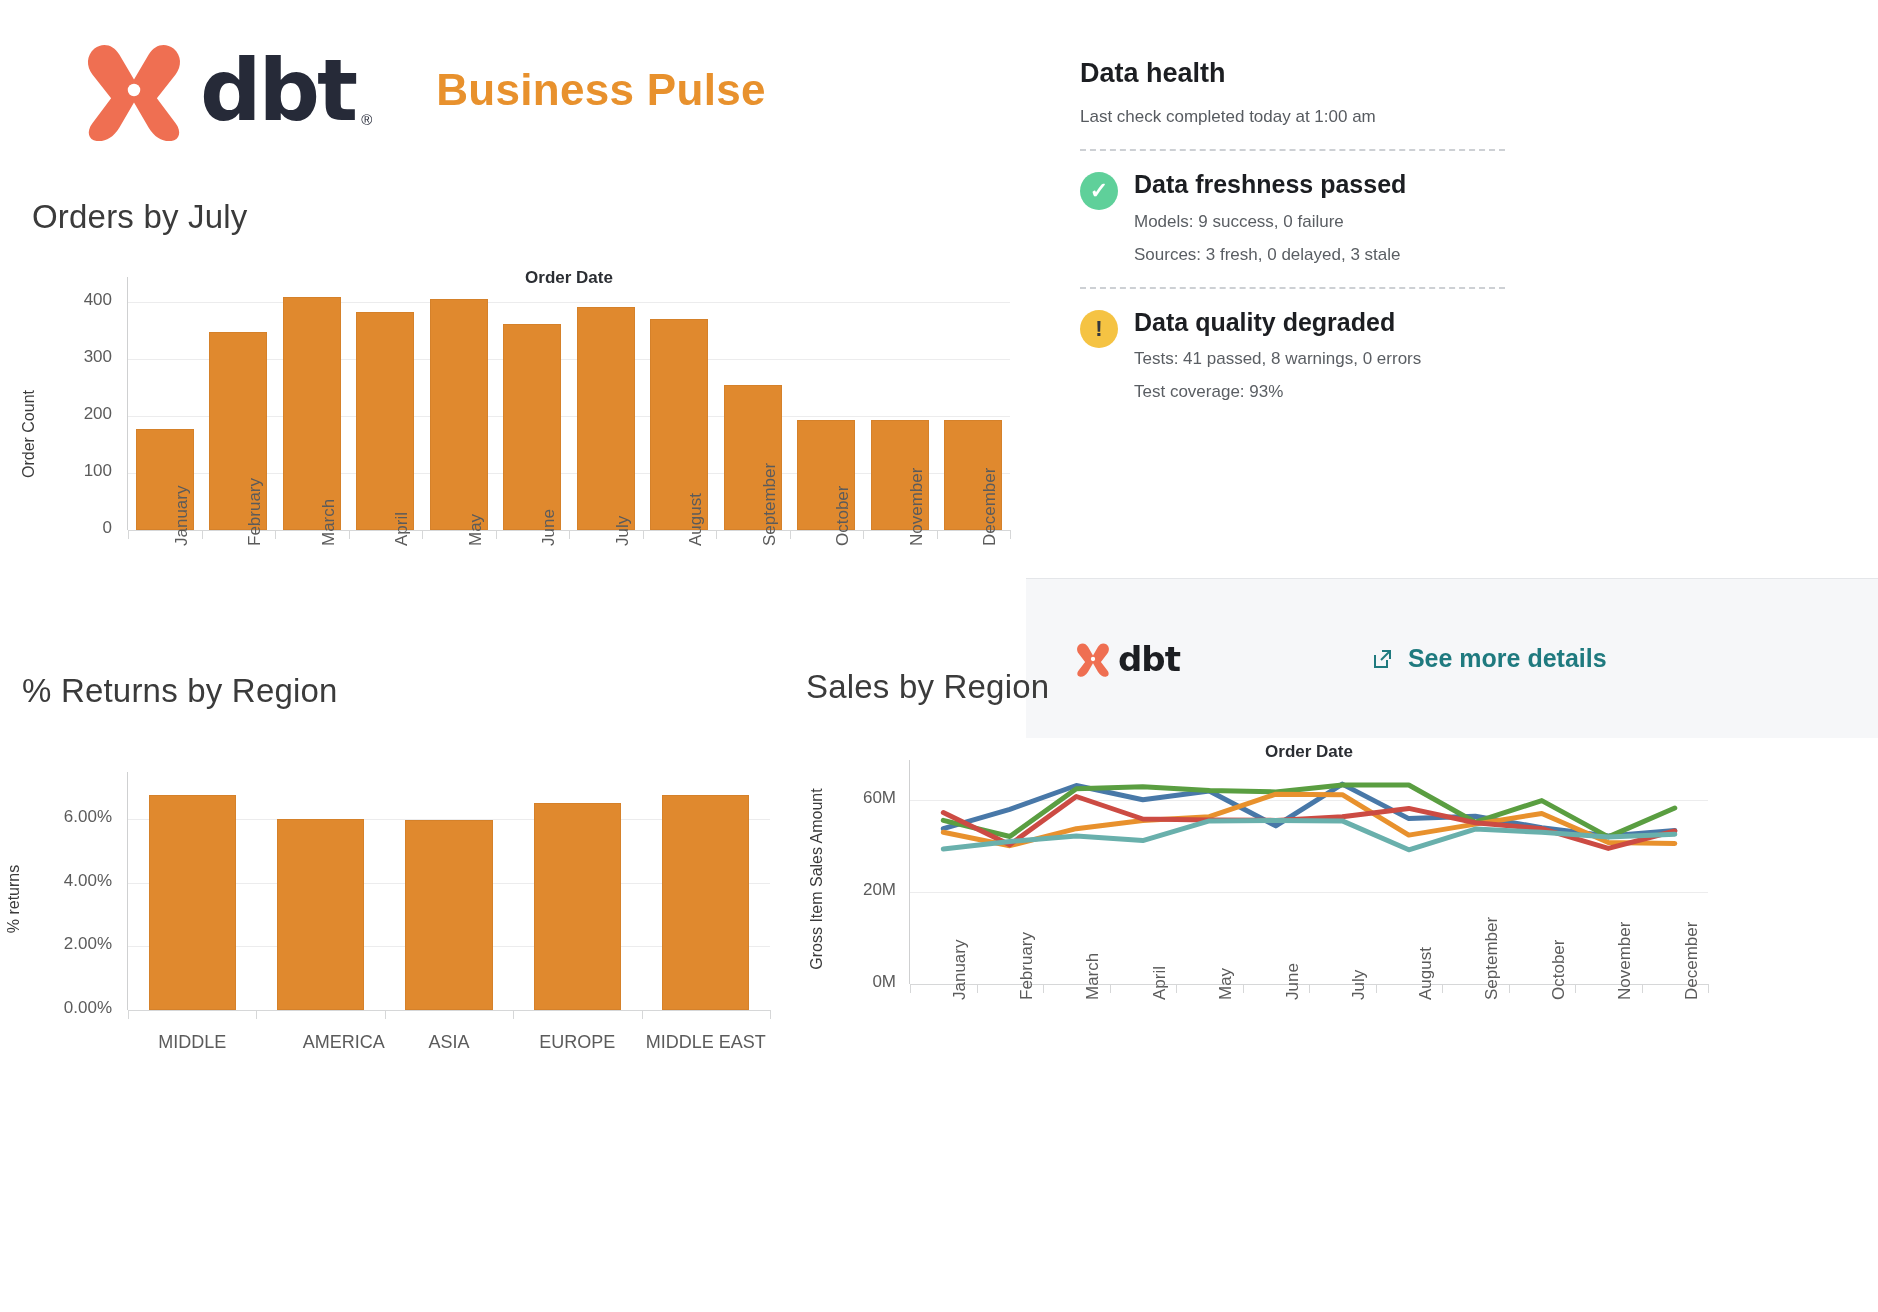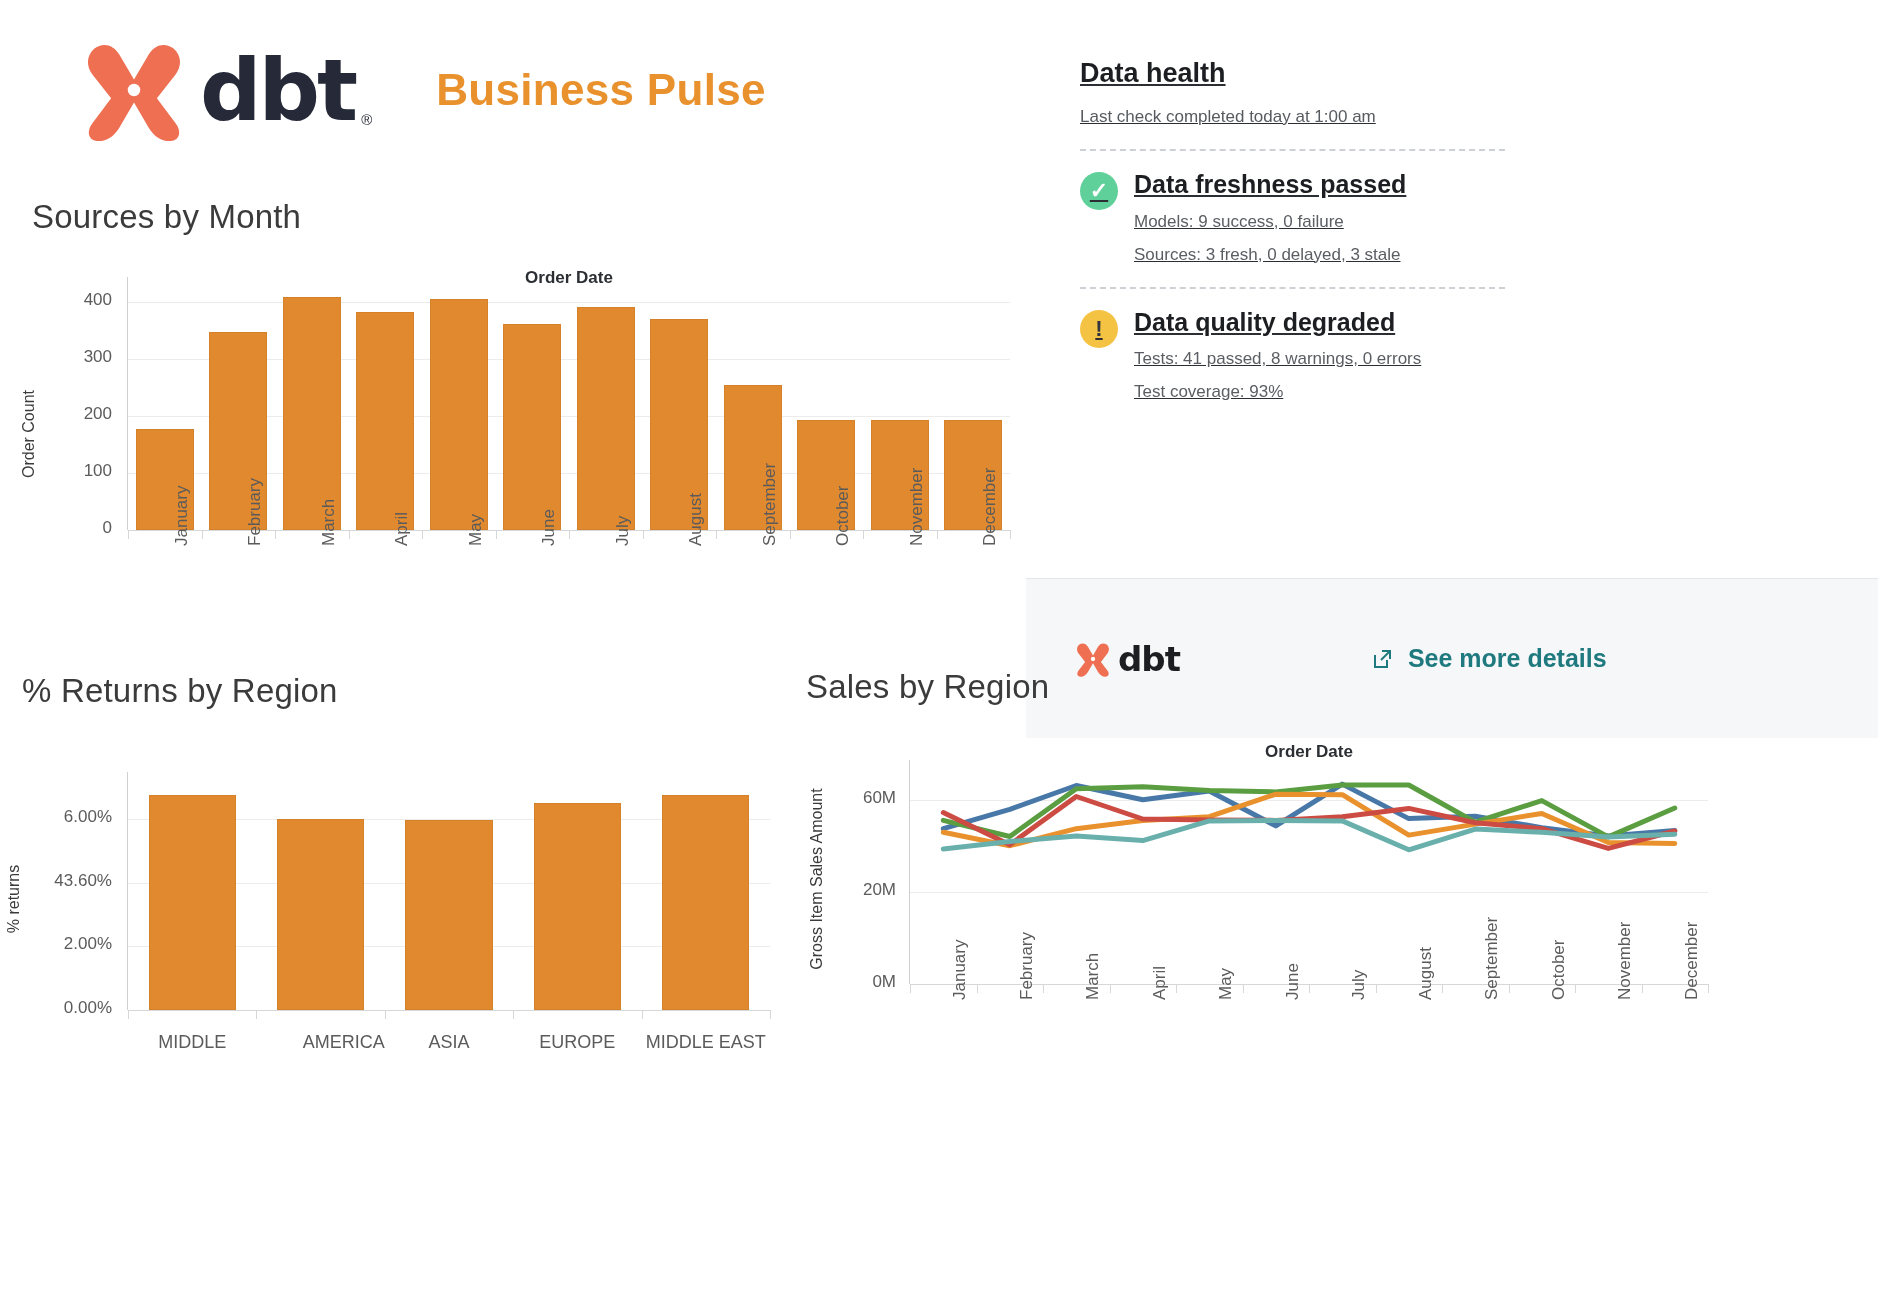--- a/index.html
+++ b/index.html
@@ -37,21 +37,21 @@
   .xtick { position: absolute; width: 1px; background: #d6d7d8; }
   .rot-label { position: absolute; font-size: 17px; color: #5b5b5b; white-space: nowrap;
                transform-origin: left top; transform: rotate(-90deg); }
   .flat-label { position: absolute; font-size: 18px; color: #5b5b5b; text-align: center; white-space: nowrap; }
 
   
   #orders-panel { position: absolute; left: 0; top: 250px; width: 1020px; height: 400px; }
   #orders-plot  { position: absolute; left: 128px; top: 35px; width: 882px; height: 470px; }
 
   
-  #health { position: absolute; left: 1080px; top: 58px; width: 520px; text-decoration: underline; }
+  #health { position: absolute; left: 1080px; top: 58px; width: 520px; }
   #health-title { font-size: 27px; font-weight: bold; color: #1c1e22; }
   #health-sub { margin-top: 18px; font-size: 17px; color: #575b60; }
   .dash-sep { margin: 22px 0 20px 0; border-top: 2px dashed #cdd0d4; width: 425px; }
   .hrow { display: flex; align-items: flex-start; gap: 16px; }
   .status-icon { width: 38px; height: 38px; border-radius: 50%; flex: 0 0 38px;
                  display: flex; align-items: center; justify-content: center;
                  font-size: 22px; font-weight: bold; color: #ffffff; margin-top: 1px; }
   .icon-pass { background: #5fd09a; }
   .icon-warn { background: #f5c343; color: #33373d; }
   .hbody { flex: 1; }
@@ -87,21 +87,21 @@
                  C96 90, 94 98, 86 99 C78 100, 70 96, 64 86 L50 62 L36 86 C30 96, 22 100, 14 99
                  C6 98, 4 90, 10 82 L28 58 L10 35 C4 27, 4 17, 12 10 Z" fill="#ef6f52"></path>
         <circle cx="50" cy="50" r="6" fill="#ffffff"></circle>
       </svg>
       <span class="dbt-word">dbt</span>
       <span class="dbt-reg">®</span>
     </div>
     <div id="app-title">Business Pulse</div>
   </div>
 
-  <div class="section-title" id="t-orders">Sources by Month</div>
+  <div class="section-title" id="t-orders">Orders by July</div>
 
   <div id="orders-panel">
     <div class="chart-caption" id="orders-caption" style="left: 128px; top: 18px; width: 882px;">Order Date</div>
     <div class="axis-title-y" id="orders-ylabel" style="left: -15px; top: 175px;">Order Count</div>
     <div id="orders-plot">
         <div class="gridline" style="left: 0px; top: 245px; width: 882px; background: rgb(214, 215, 216);"></div>
         <div class="tick-label" style="left: -78px; top: 233px; width: 62px;">0</div>
         <div class="gridline" style="left: 0px; top: 188.023px; width: 882px;"></div>
         <div class="tick-label" style="left: -78px; top: 176.023px; width: 62px;">100</div>
         <div class="gridline" style="left: 0px; top: 131.047px; width: 882px;"></div>
@@ -201,21 +201,21 @@
   <div class="section-title" id="t-returns">% Returns by Region</div>
 
   <div id="returns-panel">
     <div class="axis-title-y" id="returns-ylabel" style="left: -20px; top: 170px;">% returns</div>
     <div id="returns-plot">
         <div class="gridline" style="left: 0px; top: 232px; width: 642px; background: rgb(214, 215, 216);"></div>
         <div class="tick-label" style="left: -100px; top: 220px; width: 84px;">0.00%</div>
         <div class="gridline" style="left: 0px; top: 168.438px; width: 642px;"></div>
         <div class="tick-label" style="left: -100px; top: 156.438px; width: 84px;">2.00%</div>
         <div class="gridline" style="left: 0px; top: 104.877px; width: 642px;"></div>
-        <div class="tick-label" style="left: -100px; top: 92.8767px; width: 84px;">43.60%</div>
+        <div class="tick-label" style="left: -100px; top: 92.8767px; width: 84px;">4.00%</div>
         <div class="gridline" style="left: 0px; top: 41.3151px; width: 642px;"></div>
         <div class="tick-label" style="left: -100px; top: 29.3151px; width: 84px;">6.00%</div>
         <div class="axis-line" style="left: -1px; top: -6px; width: 1px; height: 238px;"></div>
         <div class="bar" title="AFRICA: 6.75%" style="left: 20.544px; width: 87.312px; top: 17.4795px; height: 214.521px;"></div>
         <div class="xtick" style="left: 0px; top: 232px; height: 9px;"></div>
         <div class="flat-label" style="left: 0px; width: 128.4px; top: 254px;">MIDDLE</div>
         <div class="bar" title="AMERICA: 6.02%" style="left: 148.944px; width: 87.312px; top: 40.6795px; height: 191.321px;"></div>
         <div class="xtick" style="left: 128.4px; top: 232px; height: 9px;"></div>
         <div class="flat-label" style="left: 128.4px; width: 128.4px; top: 254px; text-align: right;">AMERICA</div>
         <div class="bar" title="ASIA: 5.98%" style="left: 277.344px; width: 87.312px; top: 41.9507px; height: 190.049px;"></div>

